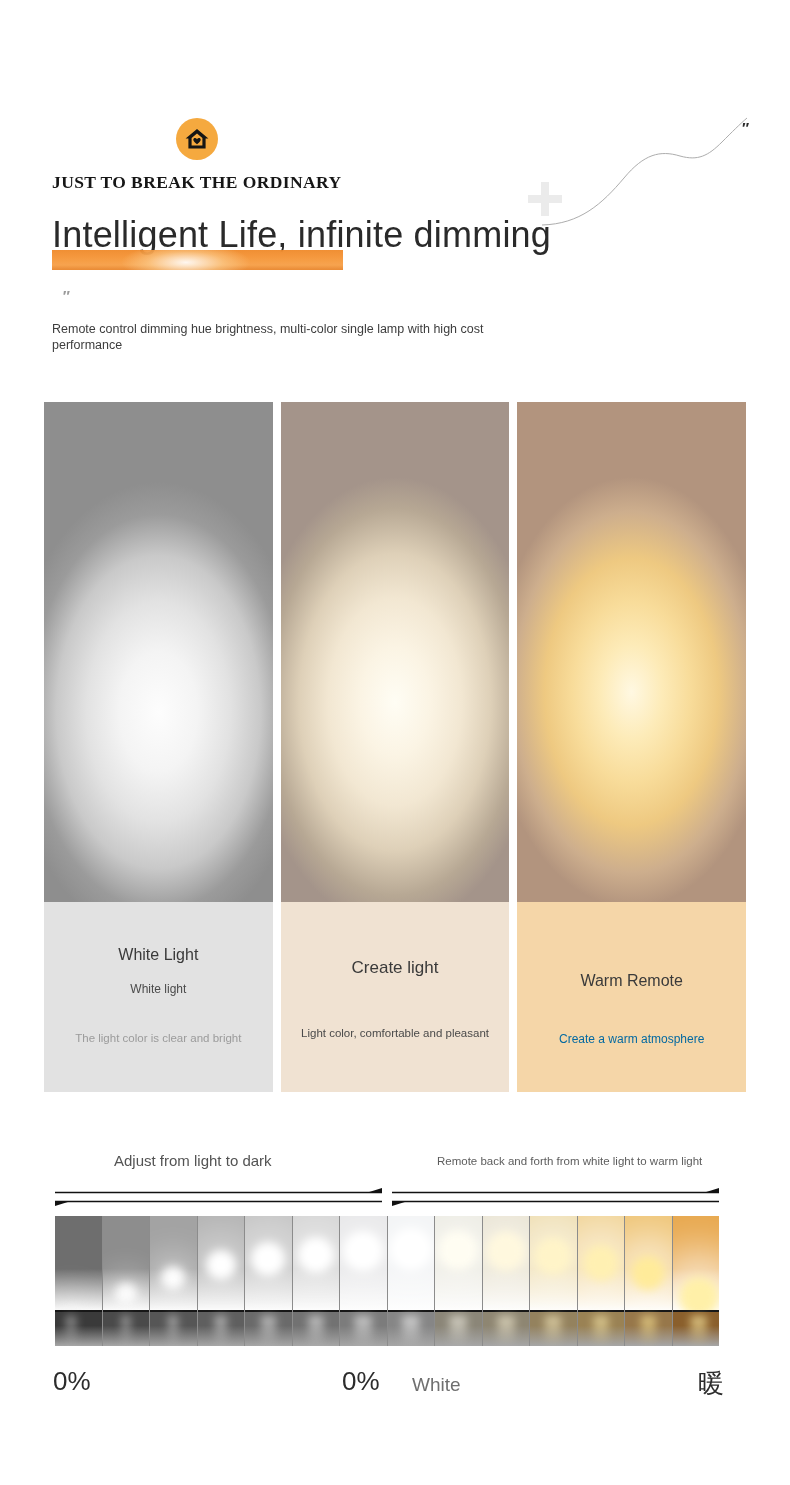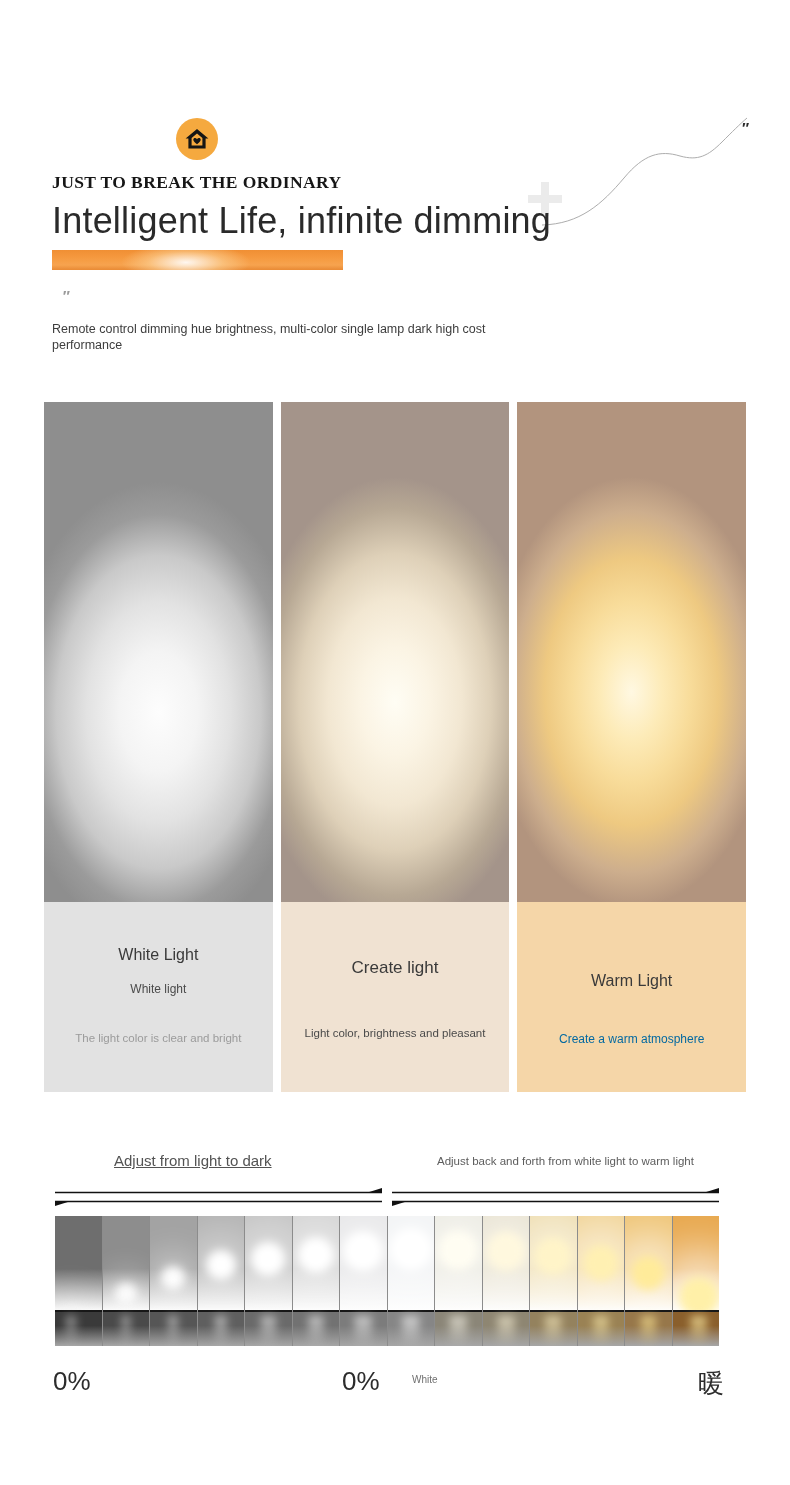--- a/index.html
+++ b/index.html
@@ -77,21 +77,21 @@
     font-size: 15px;
     font-weight: 700;
     color: #2b2b2b;
     letter-spacing: -1px;
   }
 
   
   .hero-title {
     position: absolute;
     left: 52px;
-    top: 200px;
+    top: 214px;
     font-size: 36px;
     font-weight: 400;
     color: #2a2a2a;
     letter-spacing: 0.2px;
     white-space: nowrap;
   }
   .hero-brush {
     position: absolute;
     left: 52px;
     top: 250px;
@@ -202,21 +202,20 @@
   .card-warm .cap-title { top: 70px; }
   .card-warm .cap-desc  { top: 130px; color: #0369a1; font-size: 12px; }
 
   
   .dim-label-left {
     position: absolute;
     left: 114px;
     top: 1152px;
     font-size: 15px;
     color: #535353;
-    text-decoration: underline;
   }
   .dim-label-right {
     position: absolute;
     left: 437px;
     top: 1155px;
     font-size: 11.5px;
     color: #5d5d5d;
   }
 
   .arrow {
@@ -262,21 +261,21 @@
     position: absolute;
     left: 342px;
     top: 1366px;
     font-size: 26px;
     color: #2c2c2c;
   }
   .scale-white {
     position: absolute;
     left: 412px;
     top: 1374px;
-    font-size: 10px;
+    font-size: 19px;
     color: #6f6f6f;
   }
   .scale-warm {
     position: absolute;
     left: 698px;
     top: 1366px;
     font-size: 26px;
     color: #2c2c2c;
   }
 </style>
@@ -298,53 +297,53 @@
 
 <svg class="deco-curve" viewBox="0 0 230 115" fill="none">
   <path d="M2 113 C 40 112, 62 92, 84 66 C 104 42, 120 38, 140 44 C 158 49, 168 44, 182 30 C 192 20, 200 12, 207 6" stroke="#adadad" stroke-width="1" fill="none"></path>
 </svg>
 <div class="deco-plus"></div>
 <div class="deco-quote-tr">″</div>
 
 <div class="hero-title">Intelligent Life, infinite dimming</div>
 <div class="hero-brush"></div>
 <div class="hero-quote">″</div>
-<div class="hero-sub">Remote control dimming hue brightness, multi-color single lamp dark high cost performance</div>
+<div class="hero-sub">Remote control dimming hue brightness, multi-color single lamp with high cost performance</div>
 
 <div class="cards">
 
   <div class="card card-white">
     <div class="card-photo"></div>
     <div class="card-caption">
       <div class="cap-title">White Light</div>
       <div class="cap-sub">White light</div>
       <div class="cap-desc">The light color is clear and bright</div>
     </div>
   </div>
 
   <div class="card card-neutral">
     <div class="card-photo"></div>
     <div class="card-caption">
       <div class="cap-title">Create light</div>
-      <div class="cap-desc">Light color, brightness and pleasant</div>
+      <div class="cap-desc">Light color, comfortable and pleasant</div>
     </div>
   </div>
 
   <div class="card card-warm">
     <div class="card-photo"></div>
     <div class="card-caption">
-      <div class="cap-title">Warm Light</div>
+      <div class="cap-title">Warm Remote</div>
       <div class="cap-desc">Create a warm atmosphere</div>
     </div>
   </div>
 
 </div>
 
 <div class="dim-label-left">Adjust from light to dark</div>
-<div class="dim-label-right">Adjust back and forth from white light to warm light</div>
+<div class="dim-label-right">Remote back and forth from white light to warm light</div>
 
 <svg class="arrow arrow-left" viewBox="0 0 327 18" preserveAspectRatio="none">
   <line x1="0" y1="4.5" x2="327" y2="4.5" stroke="#111" stroke-width="1.4"></line>
   <line x1="0" y1="13.5" x2="327" y2="13.5" stroke="#111" stroke-width="1.4"></line>
   <polygon points="327,5 311,5 327,0" fill="#111"></polygon>
   <polygon points="0,13 16,13 0,18" fill="#111"></polygon>
 </svg>
 
 <svg class="arrow arrow-right" viewBox="0 0 327 18" preserveAspectRatio="none">
   <line x1="0" y1="4.5" x2="327" y2="4.5" stroke="#111" stroke-width="1.4"></line>

